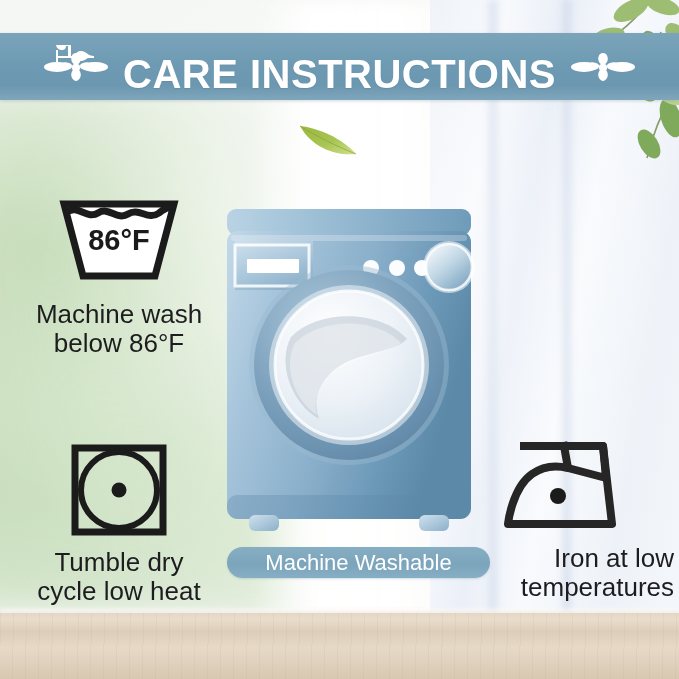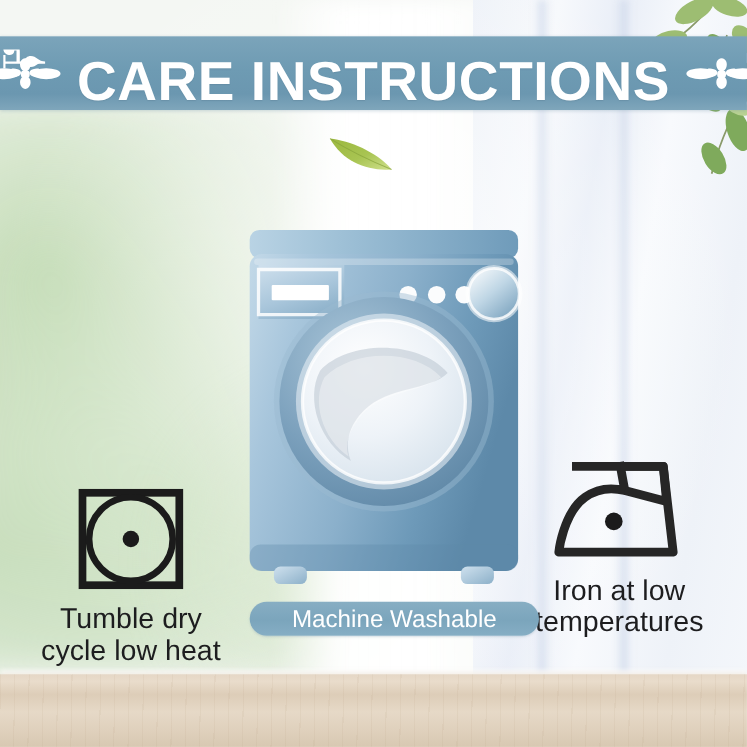--- a/index.html
+++ b/index.html
@@ -61,21 +61,21 @@
   }
 
   
   .banner{
     position:absolute;left:0;top:33px;width:679px;height:67px;
     background:linear-gradient(180deg,#7ba4ba 0%,#6e9bb3 45%,#6b97b0 78%,#7fa6bb 100%);
     display:flex;align-items:center;justify-content:center;gap:14px;
     box-shadow:0 1px 3px rgba(120,150,170,.35);
   }
   .banner-title{
-    color:#ffffff;font-size:50px;font-weight:bold;letter-spacing:.5px;
+    color:#ffffff;font-size:40px;font-weight:bold;letter-spacing:.5px;
     line-height:1;white-space:nowrap;
     text-shadow:0 1px 1px rgba(80,110,130,.25);
     margin-top:15px;
   }
   .ornament{width:66px;height:44px;flex:0 0 auto;}
   .ornament svg{display:block;width:66px;height:44px;}
 
   
   .leaf-float{position:absolute;left:296px;top:120px;width:64px;height:40px;}
 
@@ -86,21 +86,21 @@
   .cell{position:absolute;text-align:center;}
   .cell .sym{display:flex;align-items:center;justify-content:center;}
   .cell .cap{
     color:#1d1d1f;font-size:26px;line-height:1.12;white-space:pre-line;
     margin-top:8px;
   }
 
   #cell-wash{left:8px;top:192px;width:222px;}
   #cell-bleach{left:452px;top:192px;width:222px;}
   #cell-dry{left:8px;top:440px;width:222px;}
-  #cell-iron{left:452px;top:414px;width:222px;}
+  #cell-iron{left:452px;top:436px;width:222px;text-align:right;}
 
   
   .machine{position:absolute;left:221px;top:205px;width:256px;height:335px;}
 
   
   .badge{
     position:absolute;left:227px;top:547px;width:263px;height:31px;
     border-radius:16px;
     background:linear-gradient(180deg,#87aec3 0%,#7ba5bc 55%,#86aec4 100%);
     display:flex;align-items:center;justify-content:center;
@@ -196,20 +196,31 @@
           <stop offset="0%" stop-color="#9cb83f"></stop>
           <stop offset="55%" stop-color="#a8c452"></stop>
           <stop offset="100%" stop-color="#cfe08c"></stop>
         </linearGradient>
       </defs>
       <path d="M4 6 C22 8 46 18 60 34 C40 36 16 28 4 6 Z" fill="url(#lfg)"></path>
       <path d="M4 6 C20 16 40 26 60 34" stroke="#86a33a" stroke-width="1" fill="none" opacity=".7"></path>
     </svg>
   </div>
 
+  <div class="cell" id="cell-wash">
+    <div class="sym">
+      <svg viewBox="0 0 130 100" width="130" height="100">
+        <path d="M10 12 L120 12 L101 84 L29 84 Z" fill="#ffffff" stroke="#1b1b1b" stroke-width="7" stroke-linejoin="miter"></path>
+        <path d="M13 20 C24 12 33 28 44 21 C55 14 63 29 74 22 C85 15 94 29 105 21 C110 17 114 15 117 16" fill="none" stroke="#1b1b1b" stroke-width="7" stroke-linecap="round"></path>
+        <text x="65" y="58" font-family="Liberation Sans, sans-serif" font-size="29" font-weight="bold" fill="#1b1b1b" text-anchor="middle">86°F</text>
+      </svg>
+    </div>
+    <div class="cap">Machine wash
+below 86°F</div>
+  </div>
 
 
   <div class="cell" id="cell-dry">
     <div class="sym">
       <svg viewBox="0 0 120 100" width="120" height="100">
         <rect x="16" y="8" width="88" height="84" fill="none" stroke="#1b1b1b" stroke-width="7"></rect>
         <circle cx="60" cy="50" r="38" fill="none" stroke="#1b1b1b" stroke-width="6"></circle>
         <circle cx="60" cy="50" r="7.5" fill="#1b1b1b"></circle>
       </svg>
     </div>

